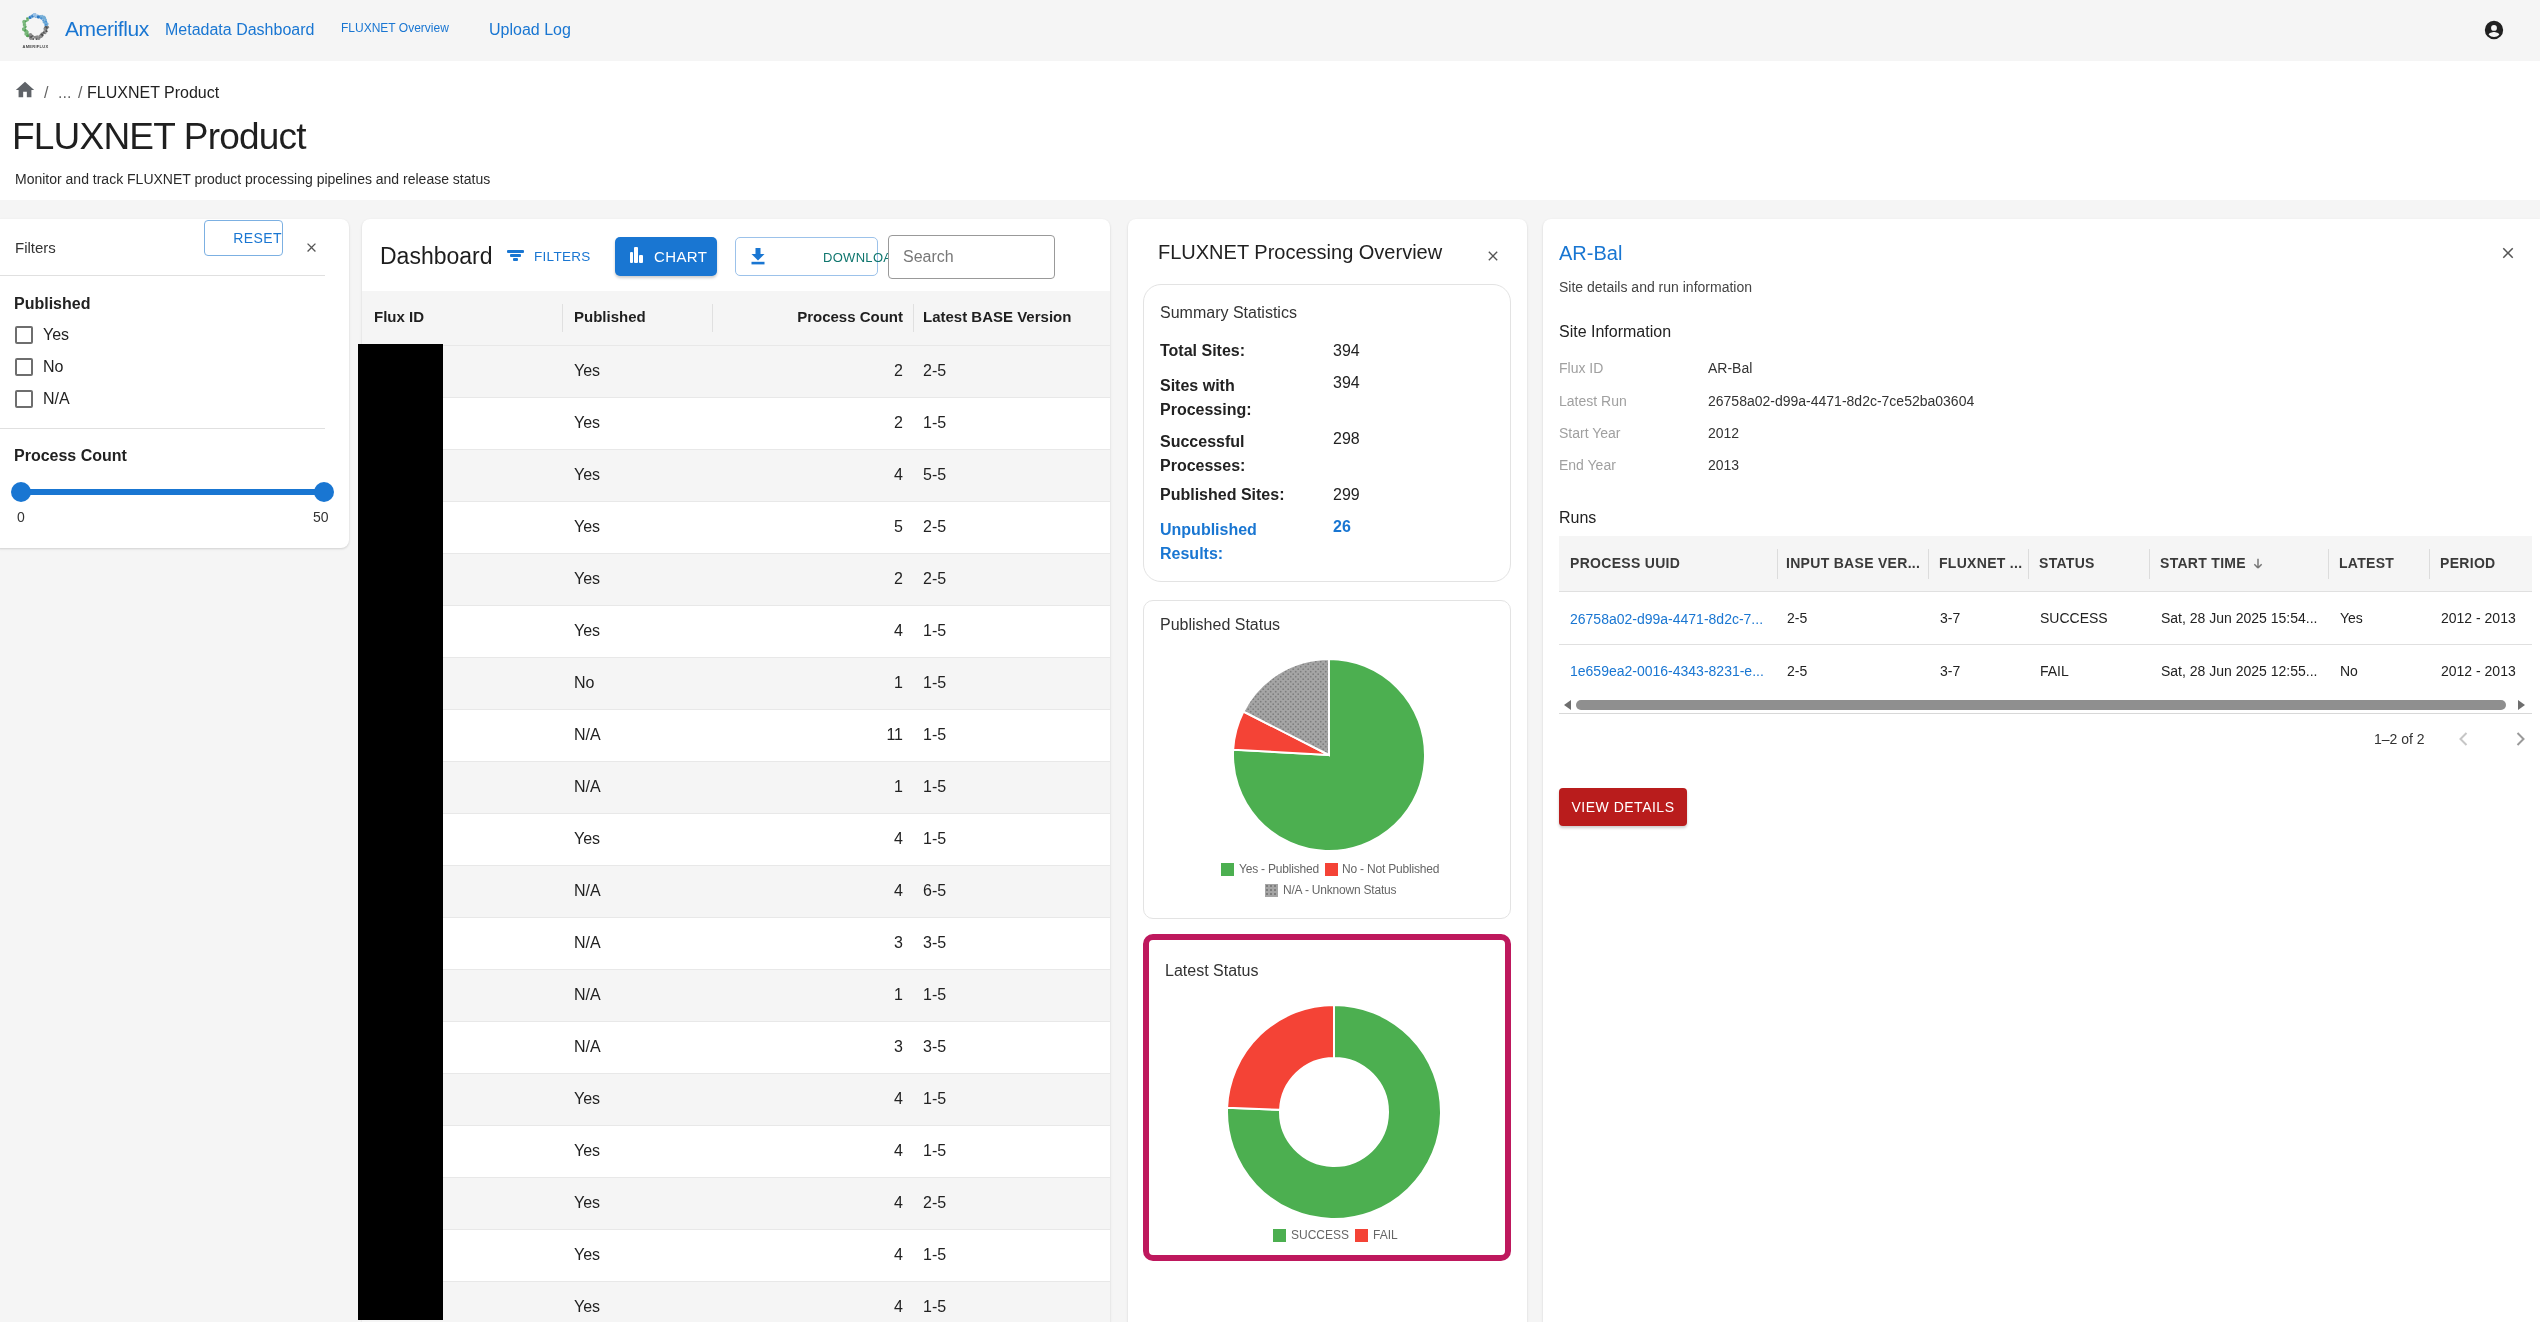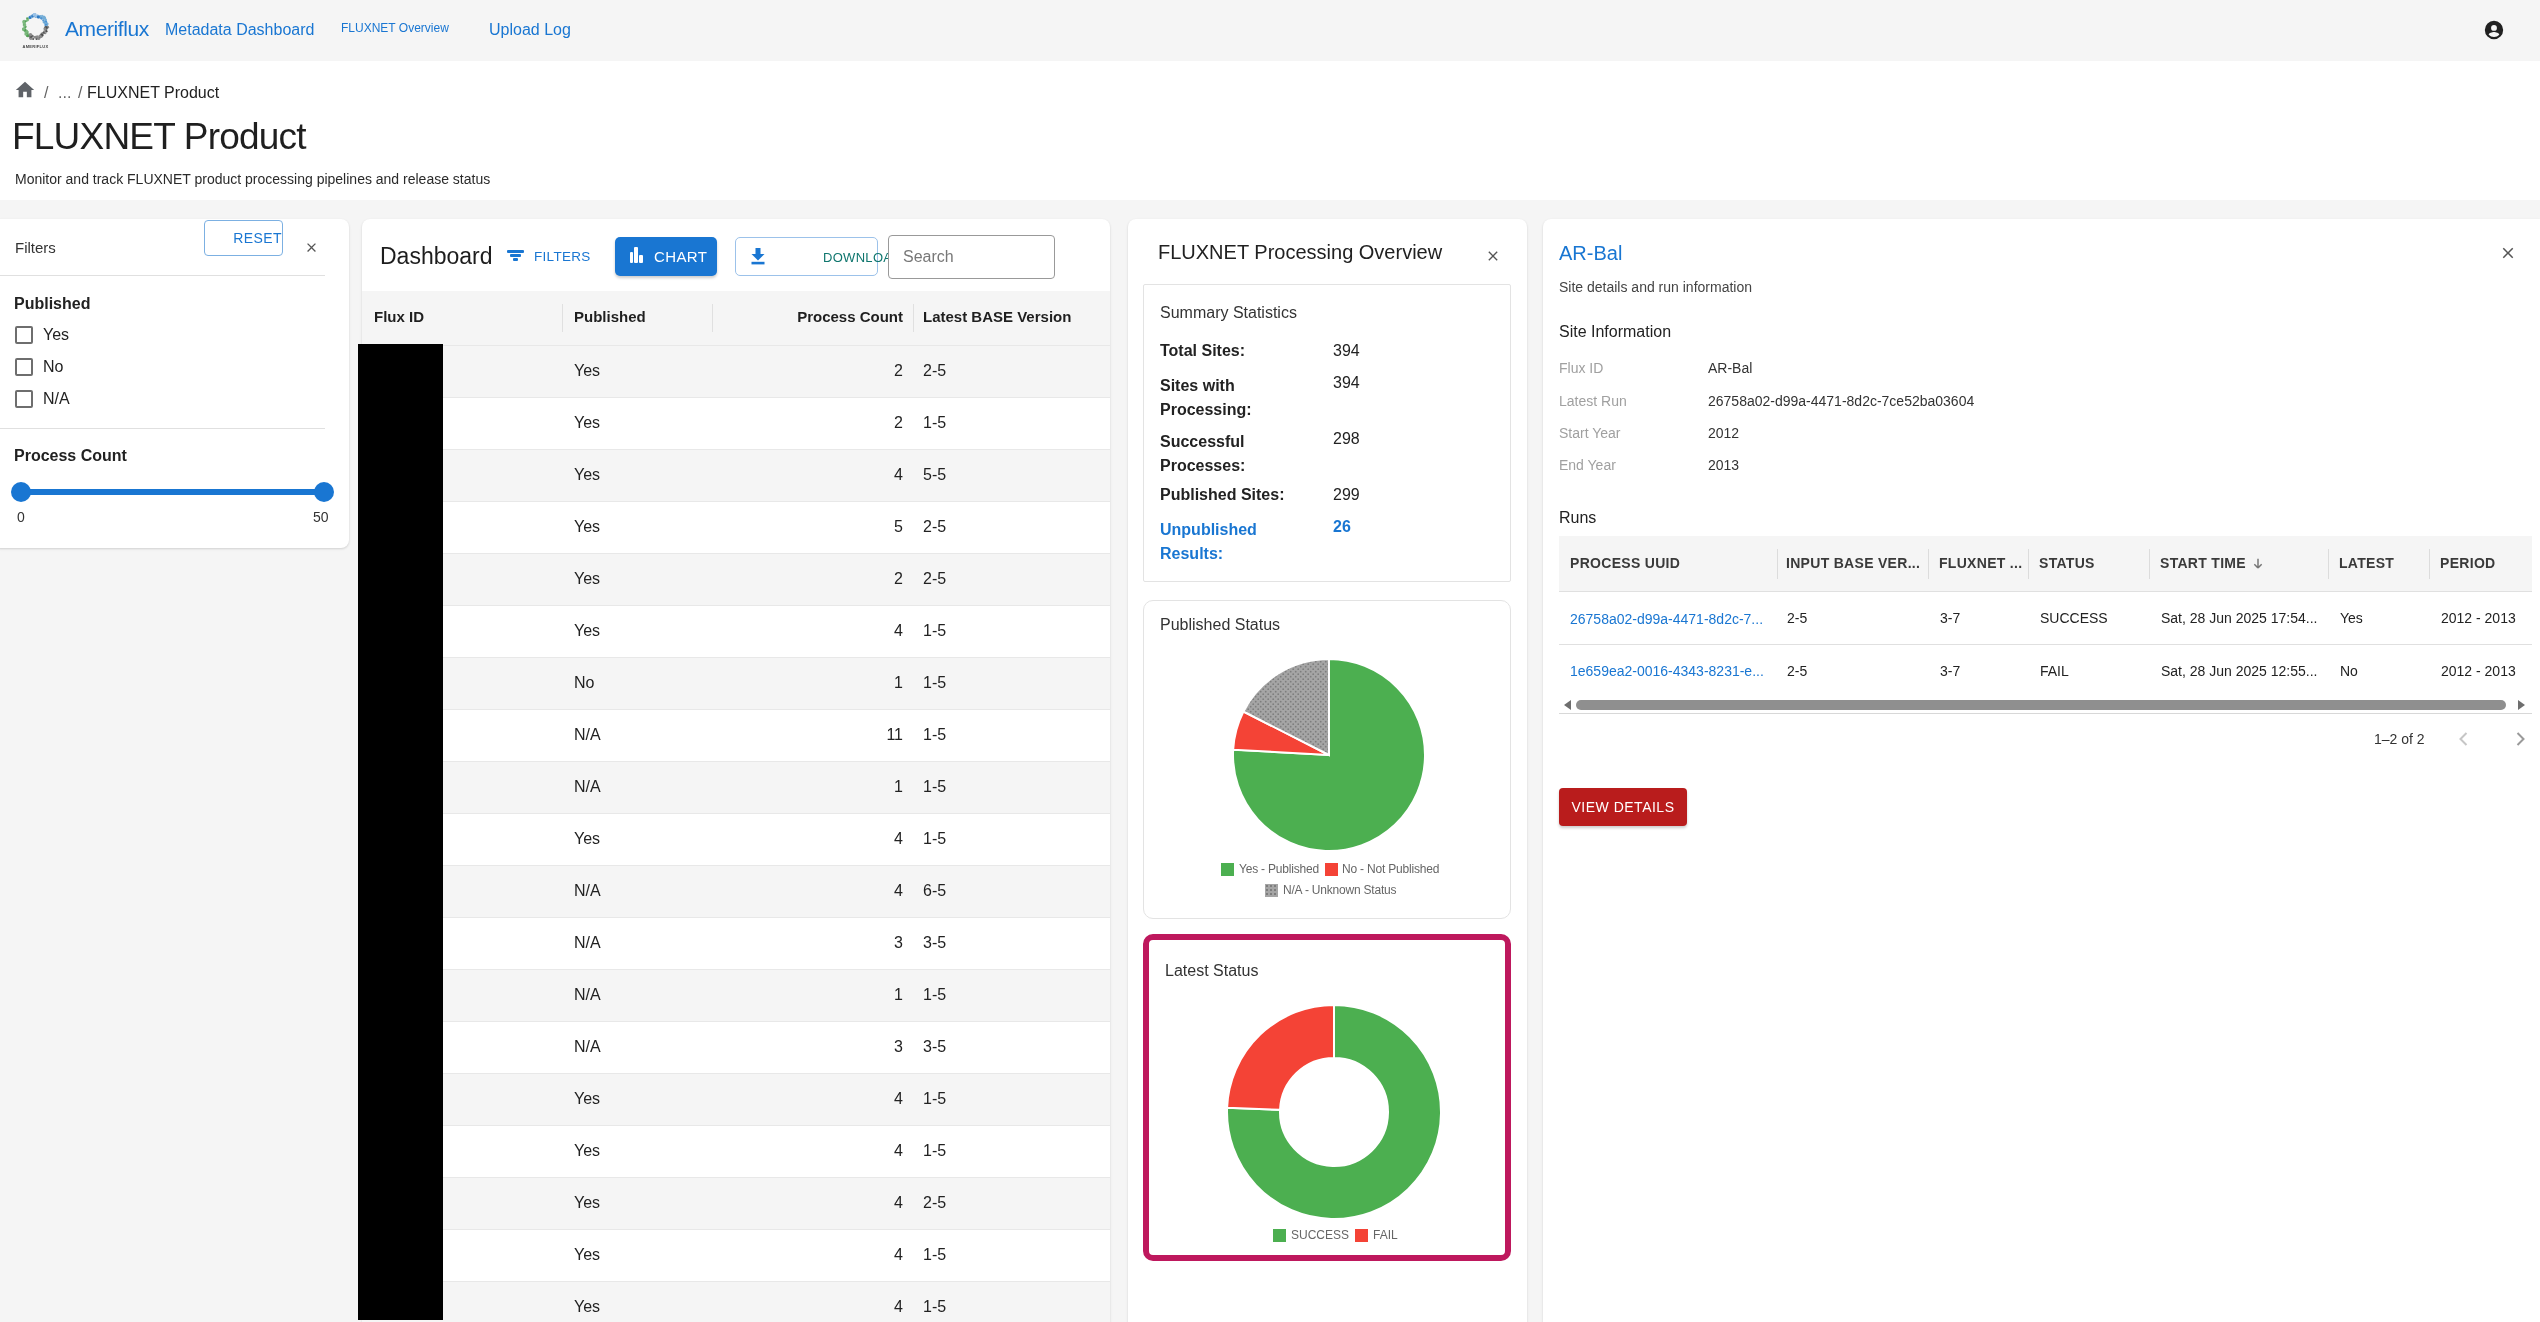--- a/index.html
+++ b/index.html
@@ -279,21 +279,21 @@
   <div class="abs" style="left:358px;top:344px;width:85px;height:976px;background:#000;"></div>
 
   <div class="abs card" style="left:1128px;top:219px;width:399px;height:1103px;border-bottom-left-radius:0;border-bottom-right-radius:0;">
     <div class="abs" style="left:30px;top:22px;font-size:20px;color:#212121;">FLUXNET Processing Overview</div>
     <div class="abs" style="left:357px;top:29px;width:16px;height:16px;">
       <svg width="16" height="16" viewBox="0 0 24 24">
           <path fill="#555" d="M19 6.41 17.59 5 12 10.59 6.41 5 5 6.41 10.59 12 5 17.59 6.41 19 12 13.41 17.59 19 19 17.59 13.41 12z"></path>
         </svg>
     </div>
 
-    <div class="abs" style="left:15px;top:65px;width:368px;height:298px;border:1px solid #e3e3e3;border-radius:2px;">
+    <div class="abs" style="left:15px;top:65px;width:368px;height:298px;border:1px solid #e3e3e3;border-radius:18px;">
       <div class="abs" style="left:16px;top:19px;font-size:16px;color:#333;">Summary Statistics</div>
       <div class="abs" style="left:16px;top:57px;font-size:16px;font-weight:bold;color:#222;">Total Sites:</div>
       <div class="abs" style="left:189px;top:57px;font-size:16px;color:#222;">394</div>
       <div class="abs" style="left:16px;top:89px;width:160px;font-size:16px;font-weight:bold;color:#222;line-height:24px;">Sites with Processing:</div>
       <div class="abs" style="left:189px;top:89px;font-size:16px;color:#222;">394</div>
       <div class="abs" style="left:16px;top:145px;width:160px;font-size:16px;font-weight:bold;color:#222;line-height:24px;">Successful Processes:</div>
       <div class="abs" style="left:189px;top:145px;font-size:16px;color:#222;">298</div>
       <div class="abs" style="left:16px;top:201px;font-size:16px;font-weight:bold;color:#222;">Published Sites:</div>
       <div class="abs" style="left:189px;top:201px;font-size:16px;color:#222;">299</div>
       <div class="abs" style="left:16px;top:233px;width:160px;font-size:16px;font-weight:bold;color:#1976d2;line-height:24px;">Unpublished Results:</div>
@@ -374,21 +374,21 @@
       <i style="position:absolute;left:469px;top:13px;width:1px;height:30px;background:#dcdcdc;"></i>
       <i style="position:absolute;left:590px;top:13px;width:1px;height:30px;background:#dcdcdc;"></i>
       <i style="position:absolute;left:769px;top:13px;width:1px;height:30px;background:#dcdcdc;"></i>
       <i style="position:absolute;left:870px;top:13px;width:1px;height:30px;background:#dcdcdc;"></i>
     </div>
     <div class="abs" style="left:16px;top:373px;width:973px;height:53px;border-bottom:1px solid #e0e0e0;">
       <span style="position:absolute;left:11px;top:19px;font-size:14px;color:#1976d2;">26758a02-d99a-4471-8d2c-7...</span>
       <span style="position:absolute;left:228px;top:18px;font-size:14px;color:#222;">2-5</span>
       <span style="position:absolute;left:381px;top:18px;font-size:14px;color:#222;">3-7</span>
       <span style="position:absolute;left:481px;top:18px;font-size:14px;color:#222;">SUCCESS</span>
-      <span style="position:absolute;left:602px;top:18px;font-size:14px;color:#222;">Sat, 28 Jun 2025 17:54...</span>
+      <span style="position:absolute;left:602px;top:18px;font-size:14px;color:#222;">Sat, 28 Jun 2025 15:54...</span>
       <span style="position:absolute;left:781px;top:18px;font-size:14px;color:#222;">Yes</span>
       <span style="position:absolute;left:882px;top:18px;font-size:14px;color:#222;">2012 - 2013</span>
     </div>
     <div class="abs" style="left:16px;top:426px;width:973px;height:52px;">
       <span style="position:absolute;left:11px;top:18px;font-size:14px;color:#1976d2;">1e659ea2-0016-4343-8231-e...</span>
       <span style="position:absolute;left:228px;top:18px;font-size:14px;color:#222;">2-5</span>
       <span style="position:absolute;left:381px;top:18px;font-size:14px;color:#222;">3-7</span>
       <span style="position:absolute;left:481px;top:18px;font-size:14px;color:#222;">FAIL</span>
       <span style="position:absolute;left:602px;top:18px;font-size:14px;color:#222;">Sat, 28 Jun 2025 12:55...</span>
       <span style="position:absolute;left:781px;top:18px;font-size:14px;color:#222;">No</span>

